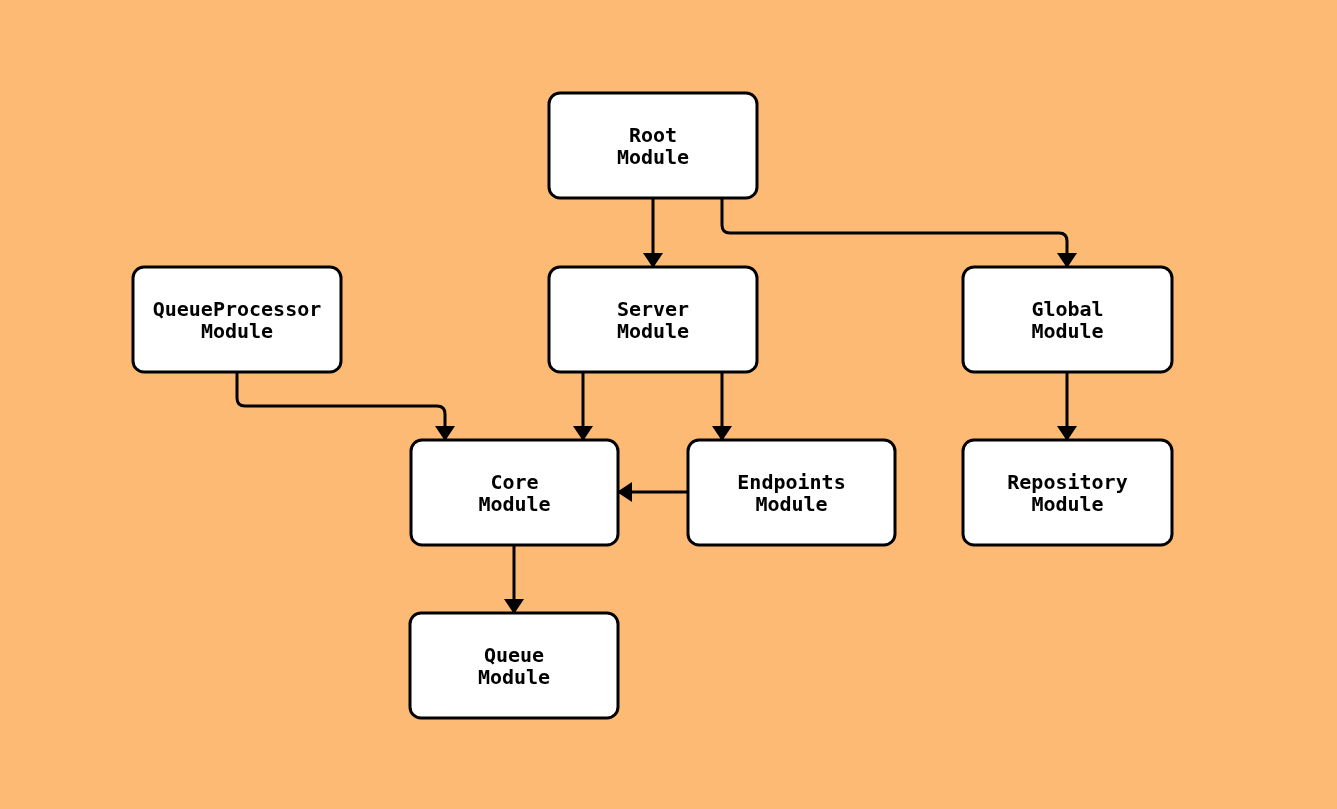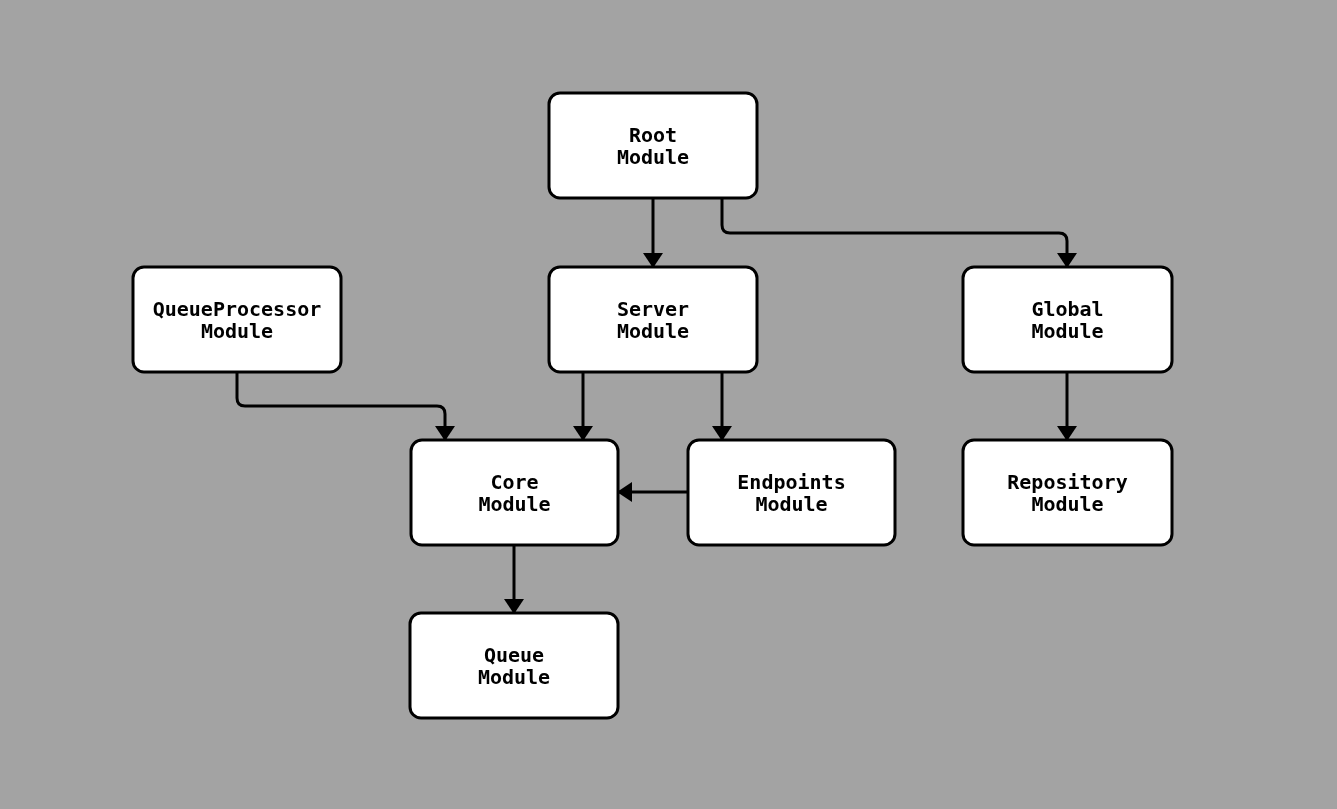--- a/index.html
+++ b/index.html
@@ -4,21 +4,21 @@
 <style>
   html, body {
     margin: 0;
     padding: 0;
     background: #ffffff;
   }
   .canvas {
     position: relative;
     width: 1337px;
     height: 809px;
-    background: #a3a3a3;
+    background: #fdba74;
     overflow: hidden;
   }
   svg text {
     font-family: "DejaVu Sans Mono", "Liberation Mono", monospace;
     font-weight: bold;
     font-size: 20px;
     text-anchor: middle;
   }
   svg .node-rect {
     stroke-width: 3px;

